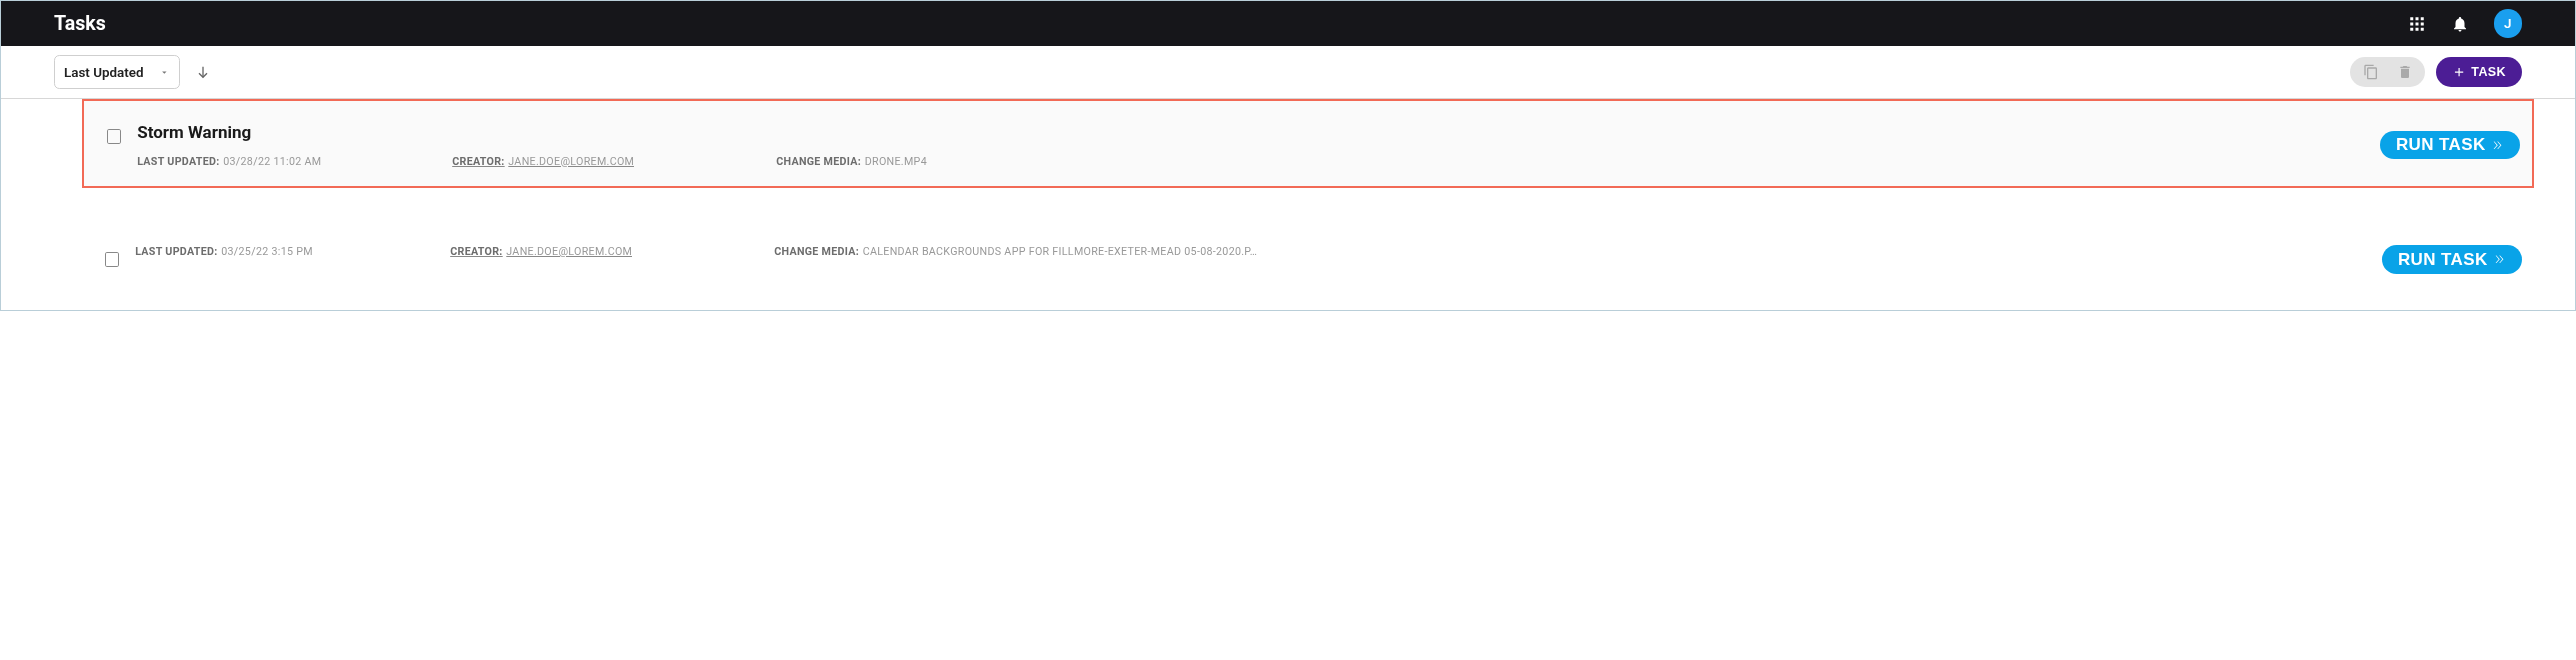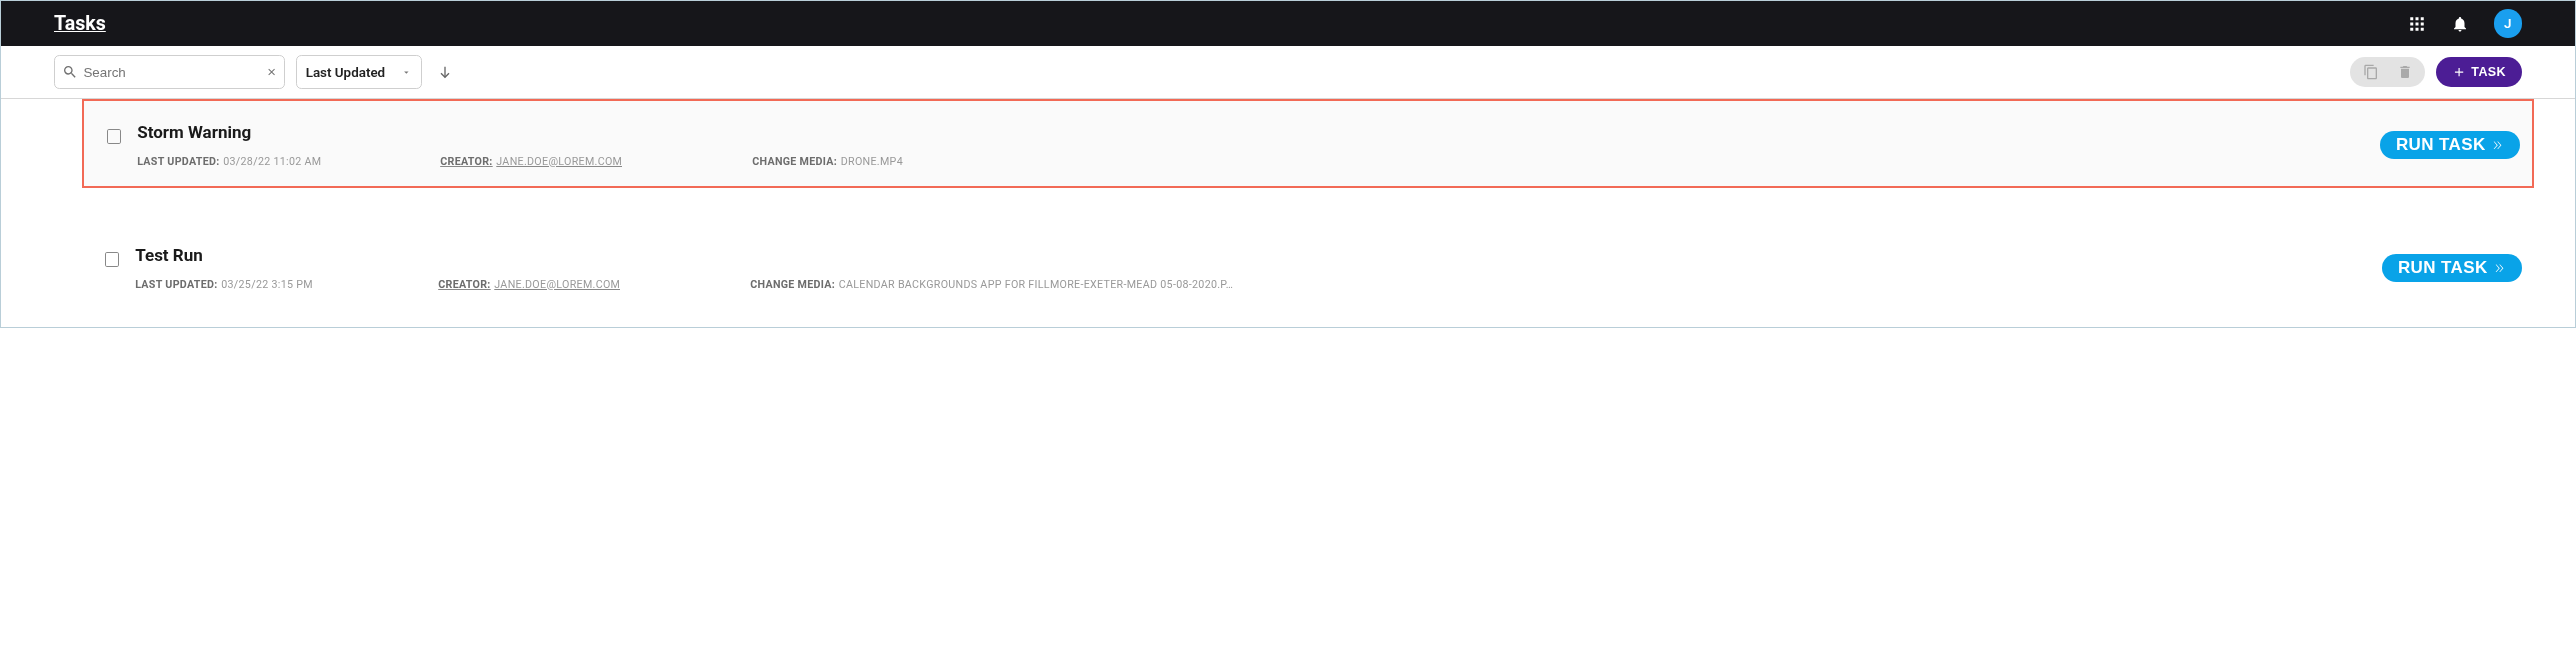--- a/index.html
+++ b/index.html
@@ -1,18 +1,18 @@
 <!DOCTYPE html>
 <html style="font-size:14.2px"><head>
 <meta charset="utf-8">
 <style>
 * { box-sizing: border-box; margin: 0; padding: 0; }
 body { font-family: -apple-system, BlinkMacSystemFont, "Segoe UI", Roboto, Helvetica, Arial, sans-serif; background: #fff; border: 1.8px solid #b9ced8; }
 .topbar { background: #16161a; height: 45px; display: flex; align-items: center; padding: 0 53px 0 53px; justify-content: space-between; }
-.topbar-title { color: #fff; font-size: 19.6px; font-weight: 700; text-decoration: underline; }
+.topbar-title { color: #fff; font-size: 19.6px; font-weight: 700; }
 .topbar-right { display: flex; align-items: center; gap: 25px; }
 .icon-apps, .icon-bell { width: 18px; height: 18px; display: flex; align-items: center; justify-content: center; }
 .icon-apps svg, .icon-bell svg { fill: #fff; }
 .avatar { width: 28.5px; height: 28.5px; border-radius: 50%; background: #1a9fef; color: #fff; display: flex; align-items: center; justify-content: center; font-size: 13.4px; font-weight: 600; }
 .toolbar { display: flex; align-items: center; padding: 9px 53px; gap: 10.7px; border-bottom: 0.9px solid #d7d7d7; }
 .search-box { display: flex; align-items: center; border: 0.9px solid #cfcfcf; border-radius: 5.3px; padding: 0 7.1px; height: 34px; width: 231px; }
 .search-box svg.search-ic { width: 16px; height: 16px; fill: #707070; flex-shrink:0; }
 .search-box input { border: none; outline: none; flex: 1; font-size: 13.4px; color: #555; padding: 0 5.3px; background: transparent; }
 .search-box .clear-ic { width: 16px; height: 16px; fill: #707070; cursor: pointer; }
 .sort-select { display: flex; align-items: center; border: 0.9px solid #cfcfcf; border-radius: 5.3px; height: 34px; padding: 0 9px; gap: 16px; cursor: pointer; }
@@ -25,21 +25,21 @@
 .action-pill svg { width: 16px; height: 16px; fill: #a9a9a9; }
 .task-btn { background: #4c1d95; color: #fff; border: none; border-radius: 18px; height: 30px; padding: 0 16px; display: flex; align-items: center; gap: 5.3px; font-size: 12.5px; font-weight: 700; letter-spacing: 0.4px; cursor: pointer; }
 .task-btn svg { width: 14.2px; height: 14.2px; fill: #fff; }
 .tasks { padding: 0 41px 18px 41px; margin-left: 40px; }
 .task-row { padding: 21.4px 12.5px 18px 23px; display: flex; align-items: flex-start; gap: 16px; position: relative; }
 .task-row.highlighted { border: 2.7px solid #f26a56; background: #fafafa; }
 .task-row + .task-row { margin-top: 36px; }
 .checkbox { width: 14.2px; height: 14.2px; border: 1.8px solid #888; border-radius: 1.8px; margin-top: 7.1px; flex-shrink: 0; cursor: pointer; }
 .task-body { flex: 1; }
 .task-title { font-size: 17px; font-weight: 700; color: #1a1a1a; margin-bottom: 12.5px; }
-.meta-row { display: flex; gap: 0; font-size: 10.7px; color: #888; letter-spacing: 0.3px; }
+.meta-row { display: flex; gap: 12px; font-size: 10.7px; color: #888; letter-spacing: 0.3px; }
 .meta-item { display:flex; white-space: nowrap; overflow:hidden; }
 .meta-item.c1 { width: 303px; flex-shrink:0; }
 .meta-item.c2 { width: 312px; flex-shrink:0;text-decoration:underline; }
 .meta-item.c3 { flex:1; overflow:hidden; text-overflow: ellipsis; padding-right: 18px;}
 .meta-label { font-weight: 700; color: #6d6d6d; margin-right: 3.6px; }
 .meta-value { color: #999; text-transform: uppercase; overflow:hidden; text-overflow:ellipsis;}
 .run-btn { background: #09a3e8; color: #fff; border: none; border-radius: 18px; height: 28.5px; padding: 0 16px; display: flex; align-items: center; gap: 5.3px; font-size: 17px; font-weight: 700; letter-spacing: 0.4px; cursor: pointer; flex-shrink: 0; align-self: center; }
 .run-btn svg { width: 12.5px; height: 12.5px; fill: #fff; }
 </style>
 </head>
@@ -64,29 +64,20 @@
     <div class="icon-bell">
       <svg viewBox="0 0 24 24">
           <path d="M12 22c1.1 0 2-.9 2-2h-4c0 1.1.9 2 2 2zm6-6V11c0-3.07-1.63-5.64-4.5-6.32V4c0-.83-.67-1.5-1.5-1.5S10.5 3.17 10.5 4v.68C7.63 5.36 6 7.92 6 11v5l-2 2v1h16v-1l-2-2z"></path>
         </svg>
     </div>
     <div class="avatar">J</div>
   </div>
 </div>
 
 <div class="toolbar">
-  <div class="search-box">
-    <svg class="search-ic" viewBox="0 0 24 24">
-        <path d="M15.5 14h-.79l-.28-.27A6.471 6.471 0 0016 9.5 6.5 6.5 0 109.5 16c1.61 0 3.09-.59 4.23-1.57l.27.28v.79l5 4.99L20.49 19l-4.99-5zm-6 0C7.01 14 5 11.99 5 9.5S7.01 5 9.5 5 14 7.01 14 9.5 11.99 14 9.5 14z"></path>
-      </svg>
-    <input type="text" placeholder="Search" style="">
-    <svg class="clear-ic" viewBox="0 0 24 24">
-        <path d="M19 6.41L17.59 5 12 10.59 6.41 5 5 6.41 10.59 12 5 17.59 6.41 19 12 13.41 17.59 19 19 17.59 13.41 12z"></path>
-      </svg>
-  </div>
   <div class="sort-select">
     <span>Last Updated</span>
     <svg viewBox="0 0 24 24">
         <path d="M7 10l5 5 5-5z"></path>
       </svg>
   </div>
   <div class="sort-dir">
     <svg viewBox="0 0 24 24">
         <line x1="12" y1="4" x2="12" y2="20"></line>
         <polyline points="6 14 12 20 18 14"></polyline>
@@ -132,21 +123,20 @@
     <button class="run-btn">
       <span>RUN TASK</span>
       <svg viewBox="0 0 24 24">
           <path d="M5 5l6 7-6 7 1.5 0L13 12 6.5 5H5zm7 0l6 7-6 7h1.5L20 12l-6.5-7H12z"></path>
         </svg>
     </button>
     </div>
     <div class="task-row">
     <div class="checkbox"></div>
     <div class="task-body">
-      <div class="task-title">Test Run</div>
       <div class="meta-row">
         <div class="meta-item c1">
             <span class="meta-label">LAST UPDATED:</span>
             <span class="meta-value">03/25/22 3:15 PM</span>
           </div>
         <div class="meta-item c2">
             <span class="meta-label">CREATOR:</span>
             <span class="meta-value">JANE.DOE@LOREM.COM</span>
           </div>
         <div class="meta-item c3">

